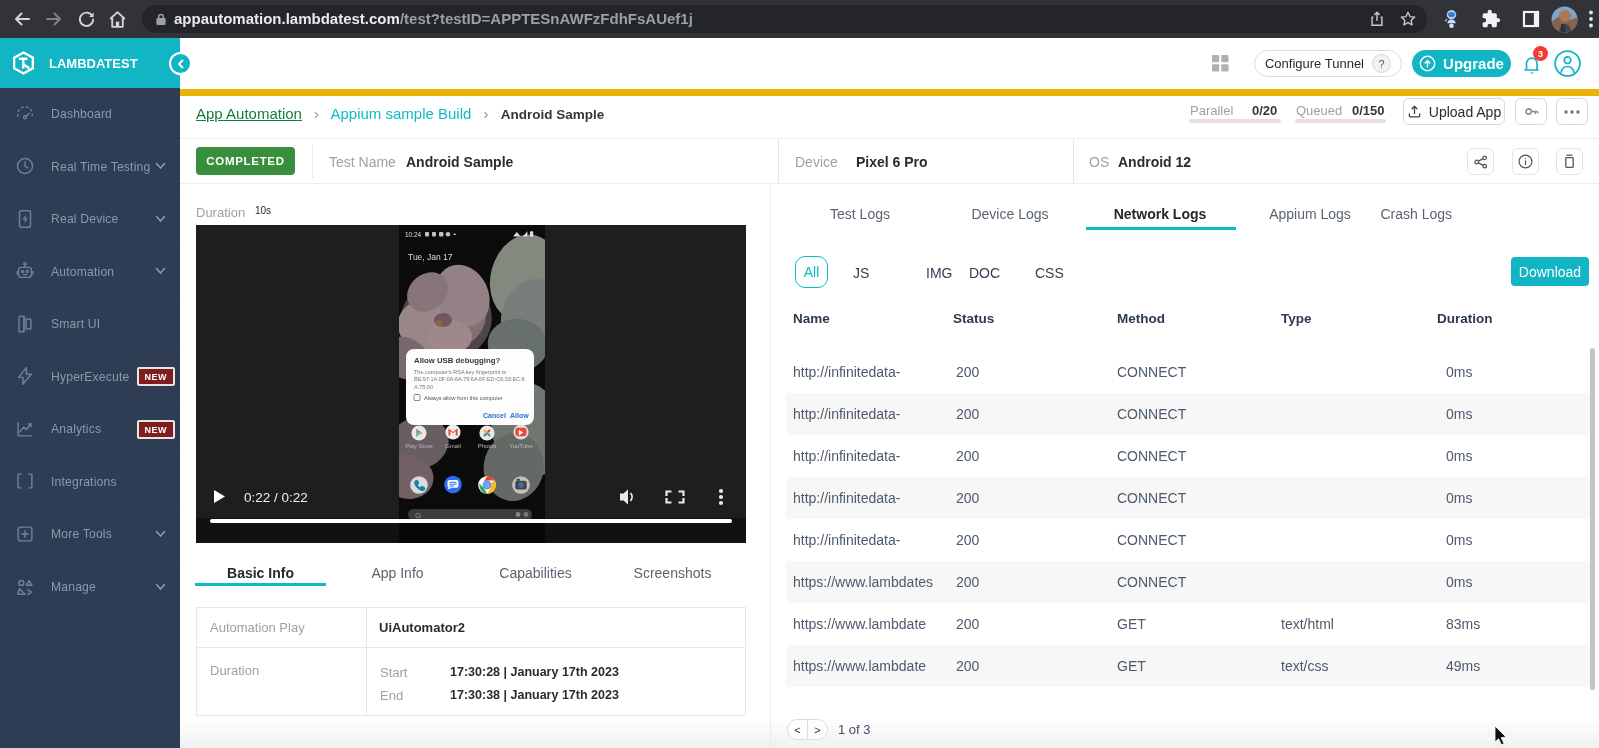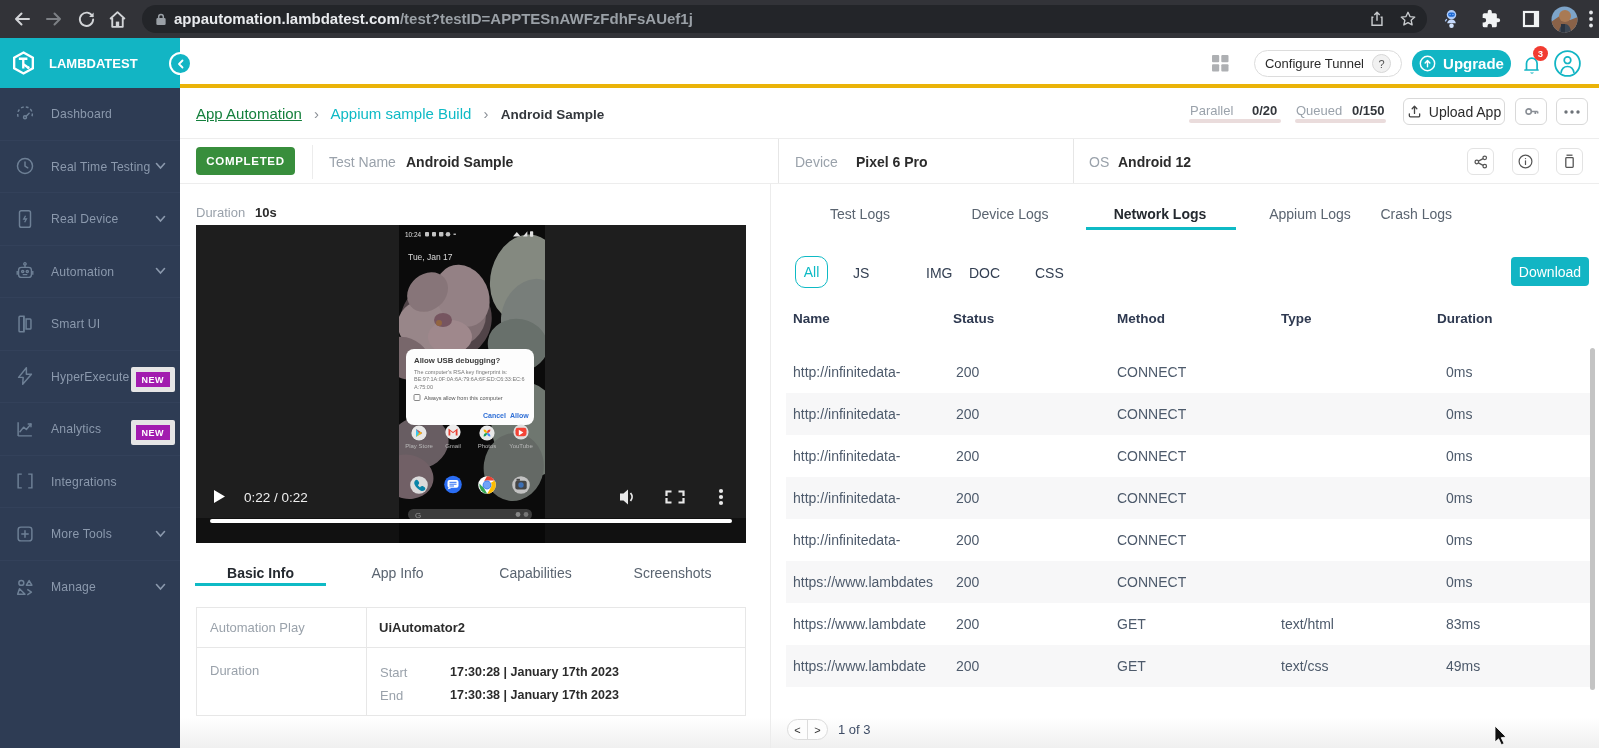--- a/index.html
+++ b/index.html
@@ -11,23 +11,23 @@
   #browser { position:absolute; left:0; top:0; width:1599px; height:38px; background:#323338; }
   #urlpill { position:absolute; left:142px; top:5px; width:1285px; height:28px; border-radius:14px; background:#232529; color:#e8eaed; font-size:15px; line-height:28px; }
   .bicon { position:absolute; top:0; height:38px; display:flex; align-items:center; justify-content:center; }
   
   #logoblock { position:absolute; left:0; top:38px; width:180px; height:50px; background:#12b5c4; display:flex; align-items:center; }
   #sidebar { position:absolute; left:0; top:88px; width:180px; height:660px; background:#2e3c54; }
   .sitem { position:relative; height:52.5px; display:flex; align-items:center; border-bottom:1px solid #39486178; padding-left:14px; color:#8b99ad; font-size:12.5px; }
   .sitem .slabel { margin-left:15px; letter-spacing:0.2px; display:inline-block; transform:scaleX(0.9); transform-origin:left center; font-size:13.5px; }
   .sitem svg { flex:0 0 auto; }
   .chev { position:absolute; right:14px; top:50%; margin-top:-4px; }
-  .newbadge { position:absolute; right:5px; top:50%; margin-top:-9px; background:#a21caf; border:5px solid #e5e5e5; color:#fff; font-size:9px; font-weight:bold; letter-spacing:0.5px; padding:3px 6px 2px; border-radius:2px; }
+  .newbadge { position:absolute; right:5px; top:50%; margin-top:-9px; background:#7f1d1d; border:2px solid #e5e5e5; color:#fff; font-size:9px; font-weight:bold; letter-spacing:0.5px; padding:3px 6px 2px; border-radius:2px; }
   
-  #topbar { position:absolute; left:180px; top:38px; width:1419px; height:50px; background:#fff; border-bottom:4px solid #eab308; }
+  #topbar { position:absolute; left:180px; top:38px; width:1419px; height:58px; background:#fff; border-bottom:7px solid #eab308; }
   .pillbtn { position:absolute; border-radius:14px; font-size:15px; display:flex; align-items:center; justify-content:center; }
   
   .graytxt { color:#9aa2ab; }
   #testbar { position:absolute; left:180px; top:138px; width:1419px; height:46px; border-top:1px solid #ededed; border-bottom:1px solid #ededed; background:#fff; }
   .vdiv { position:absolute; top:0; width:1px; height:100%; background:#e6e6e6; }
   .iconbtn { position:absolute; width:27px; height:27px; border:1px solid #e3e3e3; border-radius:6px; display:flex; align-items:center; justify-content:center; background:#fff; }
   
   #video { position:absolute; left:196px; top:225px; width:550px; height:318px; background:#a21caf; overflow:hidden; }
   .ltab { position:absolute; top:558px; height:29px; font-size:14px; color:#5a6470; display:flex; align-items:center; justify-content:center; }
   #infotable { position:absolute; left:196px; top:607px; width:550px; height:109px; border:1px solid #e7e7e7; }
@@ -332,21 +332,21 @@
       <svg width="13" height="15" viewBox="0 0 13 15" fill="none" stroke="#555" stroke-width="1.3">
           <rect x="2.8" y="3.6" width="7.4" height="9.8" rx="0.8"></rect>
           <path d="M3.5 1.2h6"></path>
         </svg>
     </div>
   </div>
 
   <div class="abs" style="left:180px;top:718px;width:1419px;height:30px;background:linear-gradient(#ffffff, #f0f0f0);"></div>
 
   <div class="abs graytxt" style="left:196px;top:205px;font-size:13px;">Duration</div>
-  <div class="abs" style="left:255px;top:205px;font-size:13px;color:#2b2b2b;font-weight:bold;">10s</div>
+  <div class="abs" style="left:255px;top:205px;font-size:10px;color:#2b2b2b;font-weight:normal;">10s</div>
 
   <div id="video">
     <svg width="550" height="318" viewBox="0 0 550 318">
       <rect width="550" height="318" fill="#1e1e1e"></rect>
       <rect x="0" y="293" width="550" height="25" fill="#111"></rect>
 
       <g>
         <defs>
             <clipPath id="ph">
               <rect x="203" y="0" width="146" height="318"></rect>

